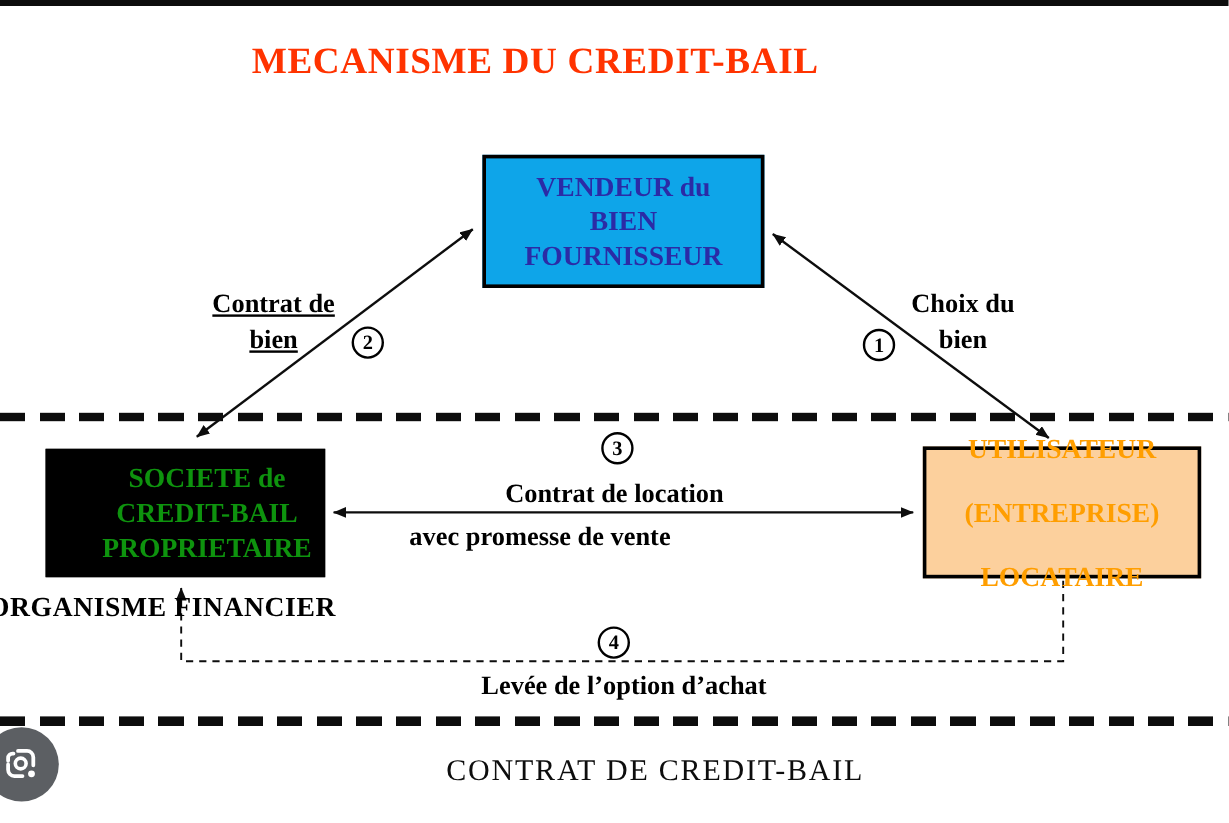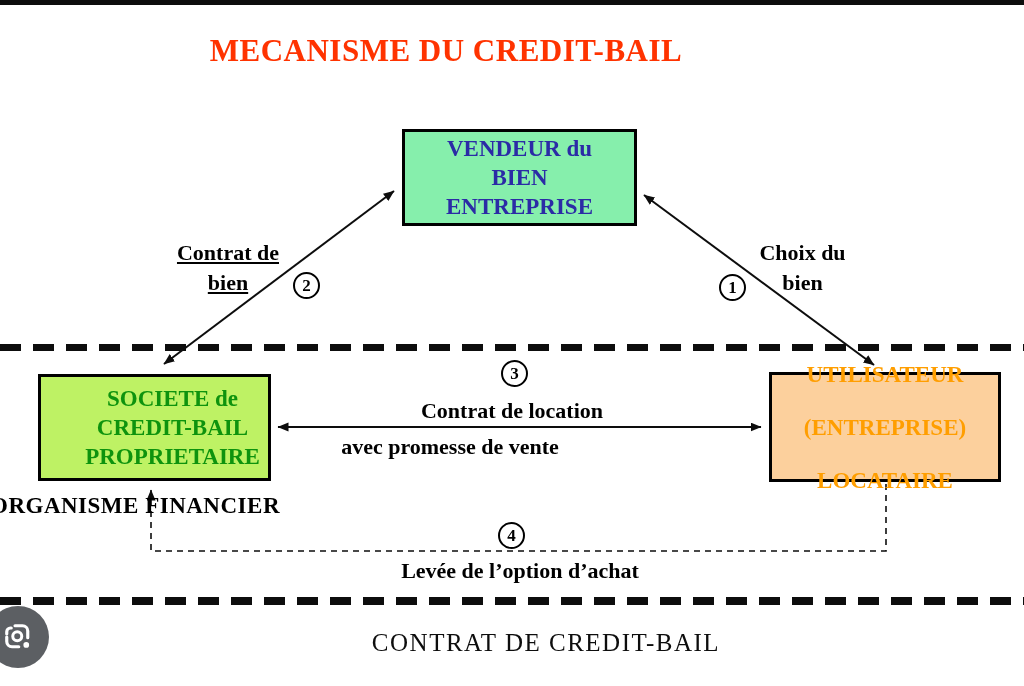--- a/index.html
+++ b/index.html
@@ -12,22 +12,22 @@
   .title {
     position:absolute; top:33px; left:0; width:892px; text-align:center;
     font-size:31px; font-weight:bold; color:#ff3300; letter-spacing:0.5px;
   }
 
   .box {
     position:absolute; border:3px solid #000; box-sizing:border-box;
     display:flex; flex-direction:column; justify-content:center;
     text-align:center; font-weight:bold; font-size:23px; line-height:29px;
   }
-  .box-vendor { left:402px; top:129px; width:235px; height:97px; background:#86efac; color:#2b2ba6; }
-  .box-lessor { left:38px;  top:374px; width:233px; height:107px; background:#bef264; color:#0e930e;padding-left:36px; }
+  .box-vendor { left:402px; top:129px; width:235px; height:111px; background:#0ea5e9; color:#2b2ba6; }
+  .box-lessor { left:38px;  top:374px; width:233px; height:107px; background:#000000; color:#0e930e;padding-left:36px; }
   .box-lessee { left:769px; top:372px; width:232px; height:110px; background:#fcd09d; color:#ff9e00;gap:24px; }
 
   .dash-thick {
     position:absolute; left:0; width:1024px; height:7px;
     background:repeating-linear-gradient(90deg,#0d0d0d 0 21px, transparent 21px 33px);
   }
   #dash-top    { top:344px; }
   #dash-bottom { top:597px; height:8px; }
 
   .lbl { position:absolute; font-weight:bold; font-size:22px; color:#000; text-align:center; line-height:30px; }
@@ -83,21 +83,21 @@
     <line x1="278" y1="427" x2="761" y2="427" stroke="#0d0d0d" stroke-width="2" marker-start="url(#ah)" marker-end="url(#ah)"></line>
     <polyline points="886,484 886,551 151,551 151,490" fill="none" stroke="#0d0d0d" stroke-width="1.6" stroke-dasharray="6 5" marker-end="url(#ah)"></polyline>
   </svg>
 
   <div class="dash-thick" id="dash-top"></div>
   <div class="dash-thick" id="dash-bottom"></div>
 
   <div class="box box-vendor">
     <span>VENDEUR du</span>
     <span>BIEN</span>
-    <span>ENTREPRISE</span>
+    <span>FOURNISSEUR</span>
   </div>
 
   <div class="box box-lessor">
     <span>SOCIETE de</span>
     <span>CREDIT-BAIL</span>
     <span>PROPRIETAIRE</span>
   </div>
 
   <div class="box box-lessee">
     <span>UTILISATEUR</span>

